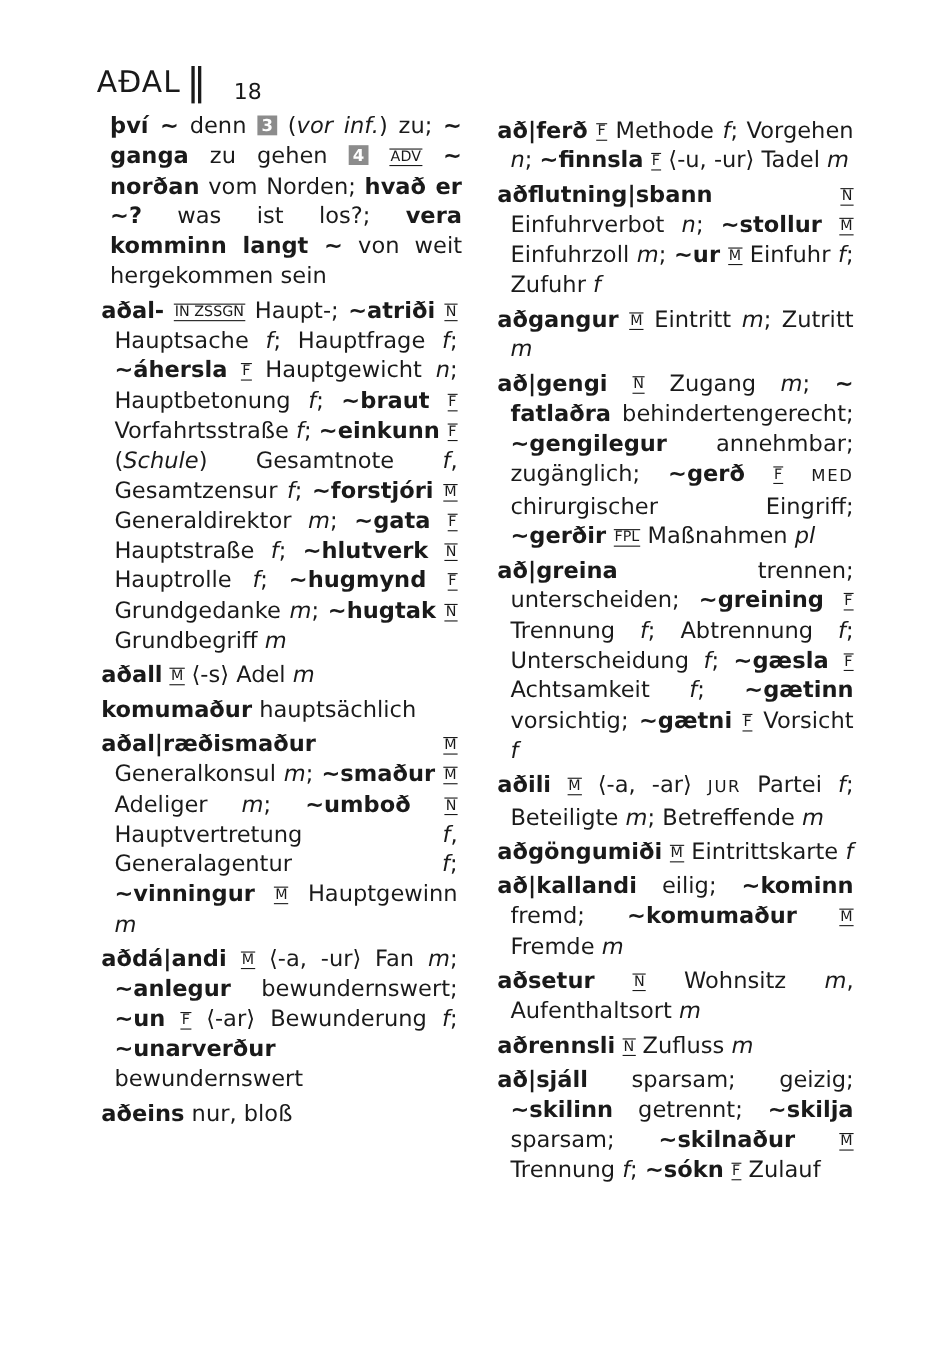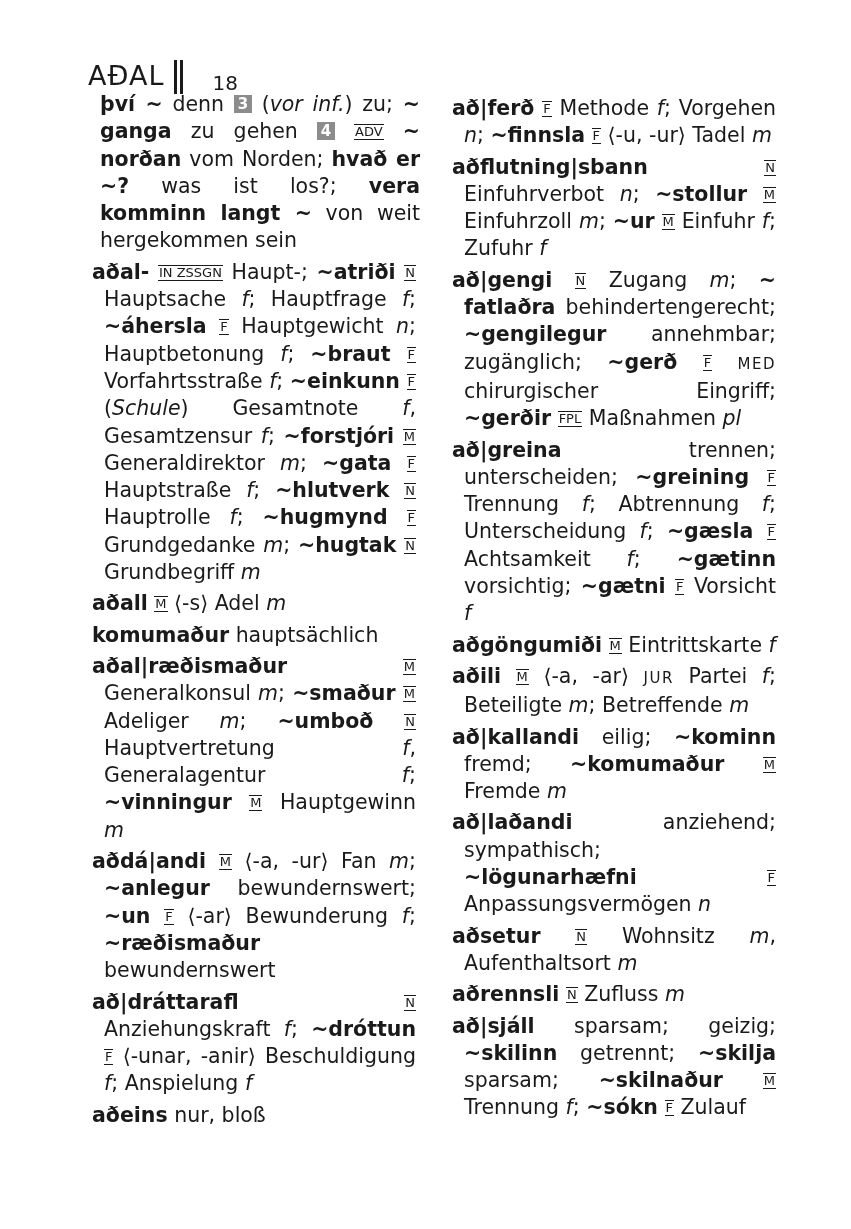--- a/index.html
+++ b/index.html
@@ -4,21 +4,21 @@
 <style>
   html, body { margin: 0; padding: 0; background: #ffffff; }
   body {
     width: 851px; height: 1229px; position: relative; overflow: hidden;
     font-family: "DejaVu Sans", sans-serif; color: #1a1a1a;
   }
   .header { position: absolute; left: 88px; top: 50px; height: 44px; display: flex; align-items: flex-end; }
   .hdr-word { font-size: 27px; letter-spacing: 1px; font-weight: normal; line-height: 36px; text-align: center; }
   .hdr-bar { display: inline-block; width: 10px; height: 34px; margin-left: 10px; border-left: 3px solid #1a1a1a; border-right: 3px solid #1a1a1a; box-sizing: border-box; width: 9px; }
   .hdr-num { font-size: 20px; margin-left: 29px; line-height: 22px; }
-  .col { position: absolute; top: 91px; width: 332px; font-size: 20.5px; line-height: 27.3px; }
+  .col { position: absolute; top: 101px; width: 332px; font-size: 20.5px; line-height: 27.3px; }
   .col.left { left: 88px; }
   .col.right { left: 448px; }
   .entry { text-align: justify; padding-left: 12px; text-indent: -12px; margin: 4px; }
   .cont { text-align: justify; padding-left: 12px; margin: 0; }
   b, .hw { font-weight: bold; }
   i { font-style: italic; }
   .g { display: inline-block; font-size: 13px; line-height: 14px; border-top: 1.5px solid #1a1a1a; border-bottom: 1.5px solid #1a1a1a; padding: 0 1px; vertical-align: 2px; text-indent: 0; }
   .lab { font-size: 15px; letter-spacing: 1.5px; }
   .num { display: inline-block; background: #8c8c8c; color: #fff; font-weight: bold; font-size: 15px; line-height: 18px; width: 18px; text-align: center; vertical-align: 2px; text-indent: 0; }
 </style>
@@ -30,29 +30,28 @@
   <span class="hdr-bar"></span>
   <span class="hdr-num">18</span>
 </div>
 
 <div class="col left">
     <p class="cont"><b>því ~</b><span> denn </span><span class="num">3</span><span> (</span><i>vor inf.</i><span>) zu; </span><b>~ ganga</b><span> zu gehen </span><span class="num">4</span><span> </span><span class="g">ADV</span><span> </span><b>~ norðan</b><span> vom Norden; </span><b>hvað er ~?</b><span> was ist los?; </span><b>vera komminn langt ~</b><span> von weit hergekommen sein</span></p>
     <p class="entry"><b>aðal-</b><span> </span><span class="g">IN ZSSGN</span><span> Haupt-; </span><b>~atriði</b><span> </span><span class="g">N</span><span> Hauptsache </span><i>f</i><span>; Hauptfrage </span><i>f</i><span>; </span><b>~áhersla</b><span> </span><span class="g">F</span><span> Hauptgewicht </span><i>n</i><span>; Hauptbetonung </span><i>f</i><span>; </span><b>~braut</b><span> </span><span class="g">F</span><span> Vorfahrtsstraße </span><i>f</i><span>; </span><b>~einkunn</b><span> </span><span class="g">F</span><span> (</span><i>Schule</i><span>) Gesamtnote </span><i>f</i><span>, Gesamtzensur </span><i>f</i><span>; </span><b>~forstjóri</b><span> </span><span class="g">M</span><span> Generaldirektor </span><i>m</i><span>; </span><b>~gata</b><span> </span><span class="g">F</span><span> Hauptstraße </span><i>f</i><span>; </span><b>~hlutverk</b><span> </span><span class="g">N</span><span> Hauptrolle </span><i>f</i><span>; </span><b>~hugmynd</b><span> </span><span class="g">F</span><span> Grundgedanke </span><i>m</i><span>; </span><b>~hugtak</b><span> </span><span class="g">N</span><span> Grundbegriff </span><i>m</i></p>
     <p class="entry"><b>aðall</b><span> </span><span class="g">M</span><span> ⟨-s⟩ Adel </span><i>m</i></p>
     <p class="entry"><b>komumaður</b><span> hauptsächlich</span></p>
     <p class="entry"><b>aðal|ræðismaður</b><span> </span><span class="g">M</span><span> Generalkonsul </span><i>m</i><span>; </span><b>~smaður</b><span> </span><span class="g">M</span><span> Adeliger </span><i>m</i><span>; </span><b>~umboð</b><span> </span><span class="g">N</span><span> Hauptvertretung </span><i>f</i><span>, Generalagentur </span><i>f</i><span>; </span><b>~vinningur</b><span> </span><span class="g">M</span><span> Hauptgewinn </span><i>m</i></p>
-    <p class="entry"><b>aðdá|andi</b><span> </span><span class="g">M</span><span> ⟨-a, -ur⟩ Fan </span><i>m</i><span>; </span><b>~anlegur</b><span> bewundernswert; </span><b>~un</b><span> </span><span class="g">F</span><span> ⟨-ar⟩ Bewunderung </span><i>f</i><span>; </span><b>~ræðismaður</b><span> bewundernswert</span></p>
-    <p class="entry"><b>að|dráttarafl</b><span> </span><span class="g">N</span><span> Anziehungskraft </span><i>f</i><span>; </span><b>~dróttun</b><span> </span><span class="g">F</span><span> ⟨-unar, -anir⟩ Beschuldigung </span><i>f</i><span>; Anspielung </span><i>f</i></p>
+    <p class="entry"><b>aðdá|andi</b><span> </span><span class="g">M</span><span> ⟨-a, -ur⟩ Fan </span><i>m</i><span>; </span><b>~anlegur</b><span> bewundernswert; </span><b>~un</b><span> </span><span class="g">F</span><span> ⟨-ar⟩ Bewunderung </span><i>f</i><span>; </span><b>~unarverður</b><span> bewundernswert</span></p>
     <p class="entry"><b>aðeins</b><span> nur, bloß</span></p>
   </div>
 <div class="col right">
     <p class="entry"><b>að|ferð</b><span> </span><span class="g">F</span><span> Methode </span><i>f</i><span>; Vorgehen </span><i>n</i><span>; </span><b>~finnsla</b><span> </span><span class="g">F</span><span> ⟨-u, -ur⟩ Tadel </span><i>m</i></p>
     <p class="entry"><b>aðflutning|sbann</b><span> </span><span class="g">N</span><span> Einfuhrverbot </span><i>n</i><span>; </span><b>~stollur</b><span> </span><span class="g">M</span><span> Einfuhrzoll </span><i>m</i><span>; </span><b>~ur</b><span> </span><span class="g">M</span><span> Einfuhr </span><i>f</i><span>; Zufuhr </span><i>f</i></p>
+    <p class="entry"><b>aðgangur</b><span> </span><span class="g">M</span><span> Eintritt </span><i>m</i><span>; Zutritt </span><i>m</i></p>
     <p class="entry"><b>að|gengi</b><span> </span><span class="g">N</span><span> Zugang </span><i>m</i><span>; </span><b>~ fatlaðra</b><span> behindertengerecht; </span><b>~gengilegur</b><span> annehmbar; zugänglich; </span><b>~gerð</b><span> </span><span class="g">F</span><span> </span><span class="lab">MED</span><span> chirurgischer Eingriff; </span><b>~gerðir</b><span> </span><span class="g">FPL</span><span> Maßnahmen </span><i>pl</i></p>
     <p class="entry"><b>að|greina</b><span> trennen; unterscheiden; </span><b>~greining</b><span> </span><span class="g">F</span><span> Trennung </span><i>f</i><span>; Abtrennung </span><i>f</i><span>; Unterscheidung </span><i>f</i><span>; </span><b>~gæsla</b><span> </span><span class="g">F</span><span> Achtsamkeit </span><i>f</i><span>; </span><b>~gætinn</b><span> vorsichtig; </span><b>~gætni</b><span> </span><span class="g">F</span><span> Vorsicht </span><i>f</i></p>
+    <p class="entry"><b>aðili</b><span> </span><span class="g">M</span><span> ⟨-a, -ar⟩ </span><span class="lab">JUR</span><span> Partei </span><i>f</i><span>; Beteiligte </span><i>m</i><span>; Betreffende </span><i>m</i></p>
     <p class="entry"><b>aðgöngumiði</b><span> </span><span class="g">M</span><span> Eintrittskarte </span><i>f</i></p>
-    <p class="entry"><b>aðili</b><span> </span><span class="g">M</span><span> ⟨-a, -ar⟩ </span><span class="lab">JUR</span><span> Partei </span><i>f</i><span>; Beteiligte </span><i>m</i><span>; Betreffende </span><i>m</i></p>
     <p class="entry"><b>að|kallandi</b><span> eilig; </span><b>~kominn</b><span> fremd; </span><b>~komumaður</b><span> </span><span class="g">M</span><span> Fremde </span><i>m</i></p>
-    <p class="entry"><b>að|laðandi</b><span> anziehend; sympathisch; </span><b>~lögunarhæfni</b><span> </span><span class="g">F</span><span> Anpassungsvermögen </span><i>n</i></p>
     <p class="entry"><b>aðsetur</b><span> </span><span class="g">N</span><span> Wohnsitz </span><i>m</i><span>, Aufenthaltsort </span><i>m</i></p>
     <p class="entry"><b>aðrennsli</b><span> </span><span class="g">N</span><span> Zufluss </span><i>m</i></p>
     <p class="entry"><b>að|sjáll</b><span> sparsam; geizig; </span><b>~skilinn</b><span> getrennt; </span><b>~skilja</b><span> sparsam; </span><b>~skilnaður</b><span> </span><span class="g">M</span><span> Trennung </span><i>f</i><span>; </span><b>~sókn</b><span> </span><span class="g">F</span><span> Zulauf</span></p>
   </div>
 
 </body></html>

